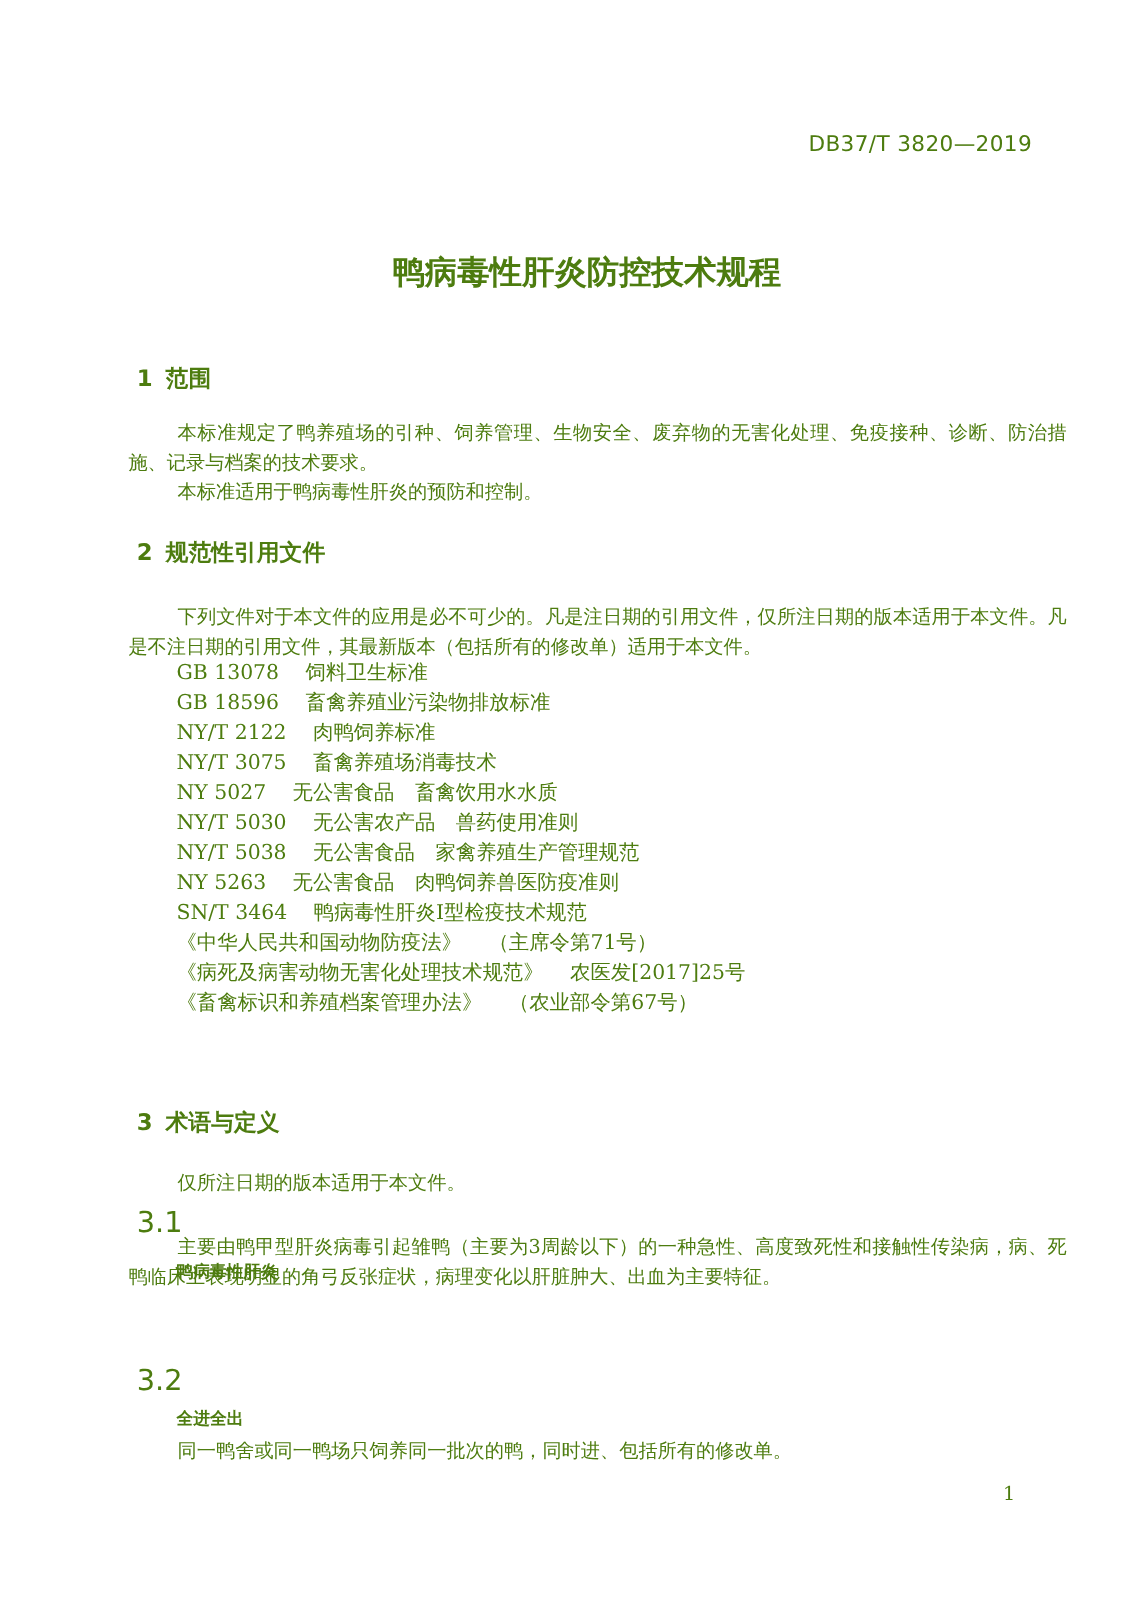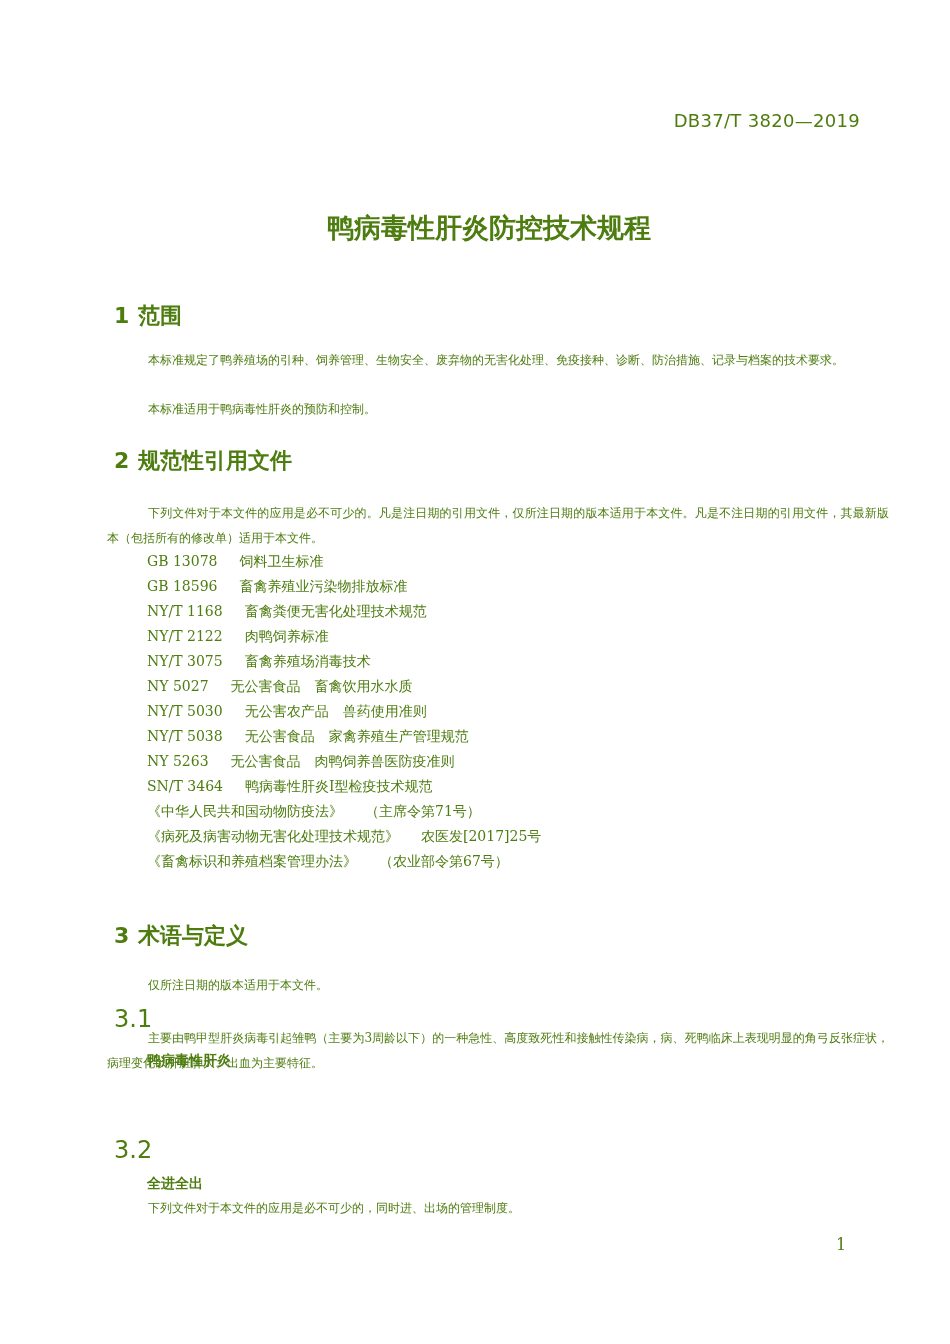--- a/index.html
+++ b/index.html
@@ -26,34 +26,34 @@
     font-family:"DejaVu Sans","Liberation Sans",sans-serif;
     font-weight:700;
     font-size:27px;line-height:36px;
   }
   
   .sec-h{
     left:107px;width:782px;
     padding-left:7px;box-sizing:border-box;
     font-family:"DejaVu Sans","Liberation Sans",sans-serif;
     font-weight:700;
-    font-size:22px;line-height:24px;
+    font-size:19px;line-height:24px;
   }
   .sec-h .sec-num{display:inline-block;width:24px;font-weight:700;}
   
   .body-text{
     left:107px;width:782px;
-    font-size:12px;line-height:25px;
+    font-size:16px;line-height:25px;
     text-align:justify;
   }
   .indent{text-indent:41px;}
   
   .ref-list{
     left:107px;width:782px;
-    font-size:14px;line-height:25px;
+    font-size:17px;line-height:25px;
   }
   .ref-line{padding-left:40px;white-space:nowrap;}
   .ref-code{margin-right:22px;}
   
   .clause-num{
     left:107px;
     padding-left:7px;
     font-family:"DejaVu Sans","Liberation Sans",sans-serif;
     font-size:24px;line-height:25px;
   }
@@ -88,21 +88,20 @@
   <div class="abs body-text indent" style="top:397px;">本标准适用于鸭病毒性肝炎的预防和控制。</div>
 
   <div class="abs sec-h" style="top:449px;">
     <span class="sec-num">2</span><span>规范性引用文件</span>
   </div>
   <div class="abs body-text indent" style="top:501px;">下列文件对于本文件的应用是必不可少的。凡是注日期的引用文件，仅所注日期的版本适用于本文件。凡是不注日期的引用文件，其最新版本（包括所有的修改单）适用于本文件。</div>
 
   <div class="abs ref-list" style="top:549px;">
     <div class="ref-line"><span class="ref-code">GB 13078</span><span>饲料卫生标准</span></div>
     <div class="ref-line"><span class="ref-code">GB 18596</span><span>畜禽养殖业污染物排放标准</span></div>
-    <div class="ref-line"><span class="ref-code">NY/T 1168</span><span>畜禽粪便无害化处理技术规范</span></div>
     <div class="ref-line"><span class="ref-code">NY/T 2122</span><span>肉鸭饲养标准</span></div>
     <div class="ref-line"><span class="ref-code">NY/T 3075</span><span>畜禽养殖场消毒技术</span></div>
     <div class="ref-line"><span class="ref-code">NY 5027</span><span>无公害食品　畜禽饮用水水质</span></div>
     <div class="ref-line"><span class="ref-code">NY/T 5030</span><span>无公害农产品　兽药使用准则</span></div>
     <div class="ref-line"><span class="ref-code">NY/T 5038</span><span>无公害食品　家禽养殖生产管理规范</span></div>
     <div class="ref-line"><span class="ref-code">NY 5263</span><span>无公害食品　肉鸭饲养兽医防疫准则</span></div>
     <div class="ref-line"><span class="ref-code">SN/T 3464</span><span>鸭病毒性肝炎I型检疫技术规范</span></div>
     <div class="ref-line"><span class="ref-code">《中华人民共和国动物防疫法》</span><span>（主席令第71号）</span></div>
     <div class="ref-line"><span class="ref-code">《病死及病害动物无害化处理技术规范》</span><span>农医发[2017]25号</span></div>
     <div class="ref-line"><span class="ref-code">《畜禽标识和养殖档案管理办法》</span><span>（农业部令第67号）</span></div>
@@ -112,17 +111,17 @@
     <span class="sec-num">3</span><span>术语与定义</span>
   </div>
   <div class="abs body-text indent" style="top:973px;">仅所注日期的版本适用于本文件。</div>
 
   <div class="abs clause-num" style="top:1007px;">3.1</div>
   <div class="abs term" style="top:1048px;">鸭病毒性肝炎</div>
   <div class="abs body-text indent" style="top:1026px;">主要由鸭甲型肝炎病毒引起雏鸭（主要为3周龄以下）的一种急性、高度致死性和接触性传染病，病、死鸭临床上表现明显的角弓反张症状，病理变化以肝脏肿大、出血为主要特征。</div>
 
   <div class="abs clause-num" style="top:1138px;">3.2</div>
   <div class="abs term" style="top:1171px;">全进全出</div>
-  <div class="abs body-text indent" style="top:1196px;">下列文件对于本文件的应用是必不可少的，同时进、出场的管理制度。</div>
+  <div class="abs body-text indent" style="top:1196px;">同一鸭舍或同一鸭场只饲养同一批次的鸭，同时进、包括所有的修改单。</div>
 
   <div class="abs page-num">1</div>
 
 </div>
 
 </body></html>

